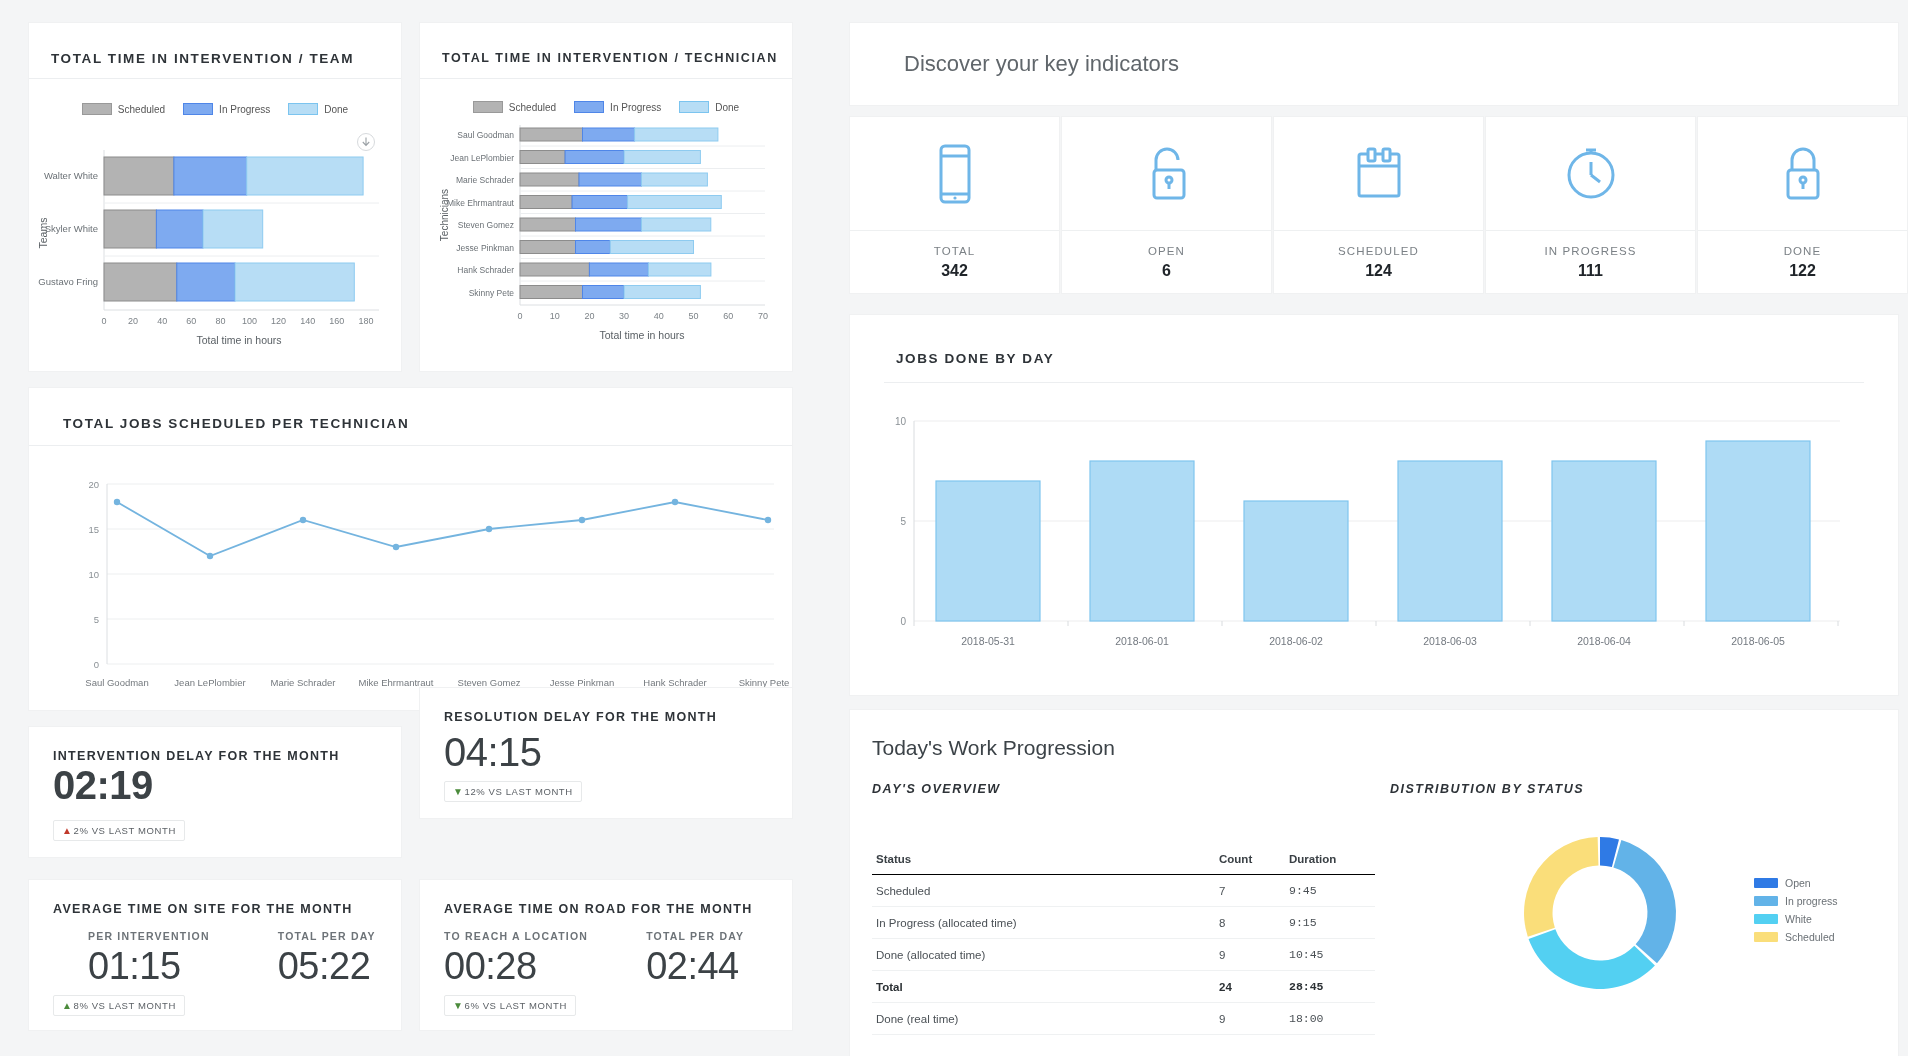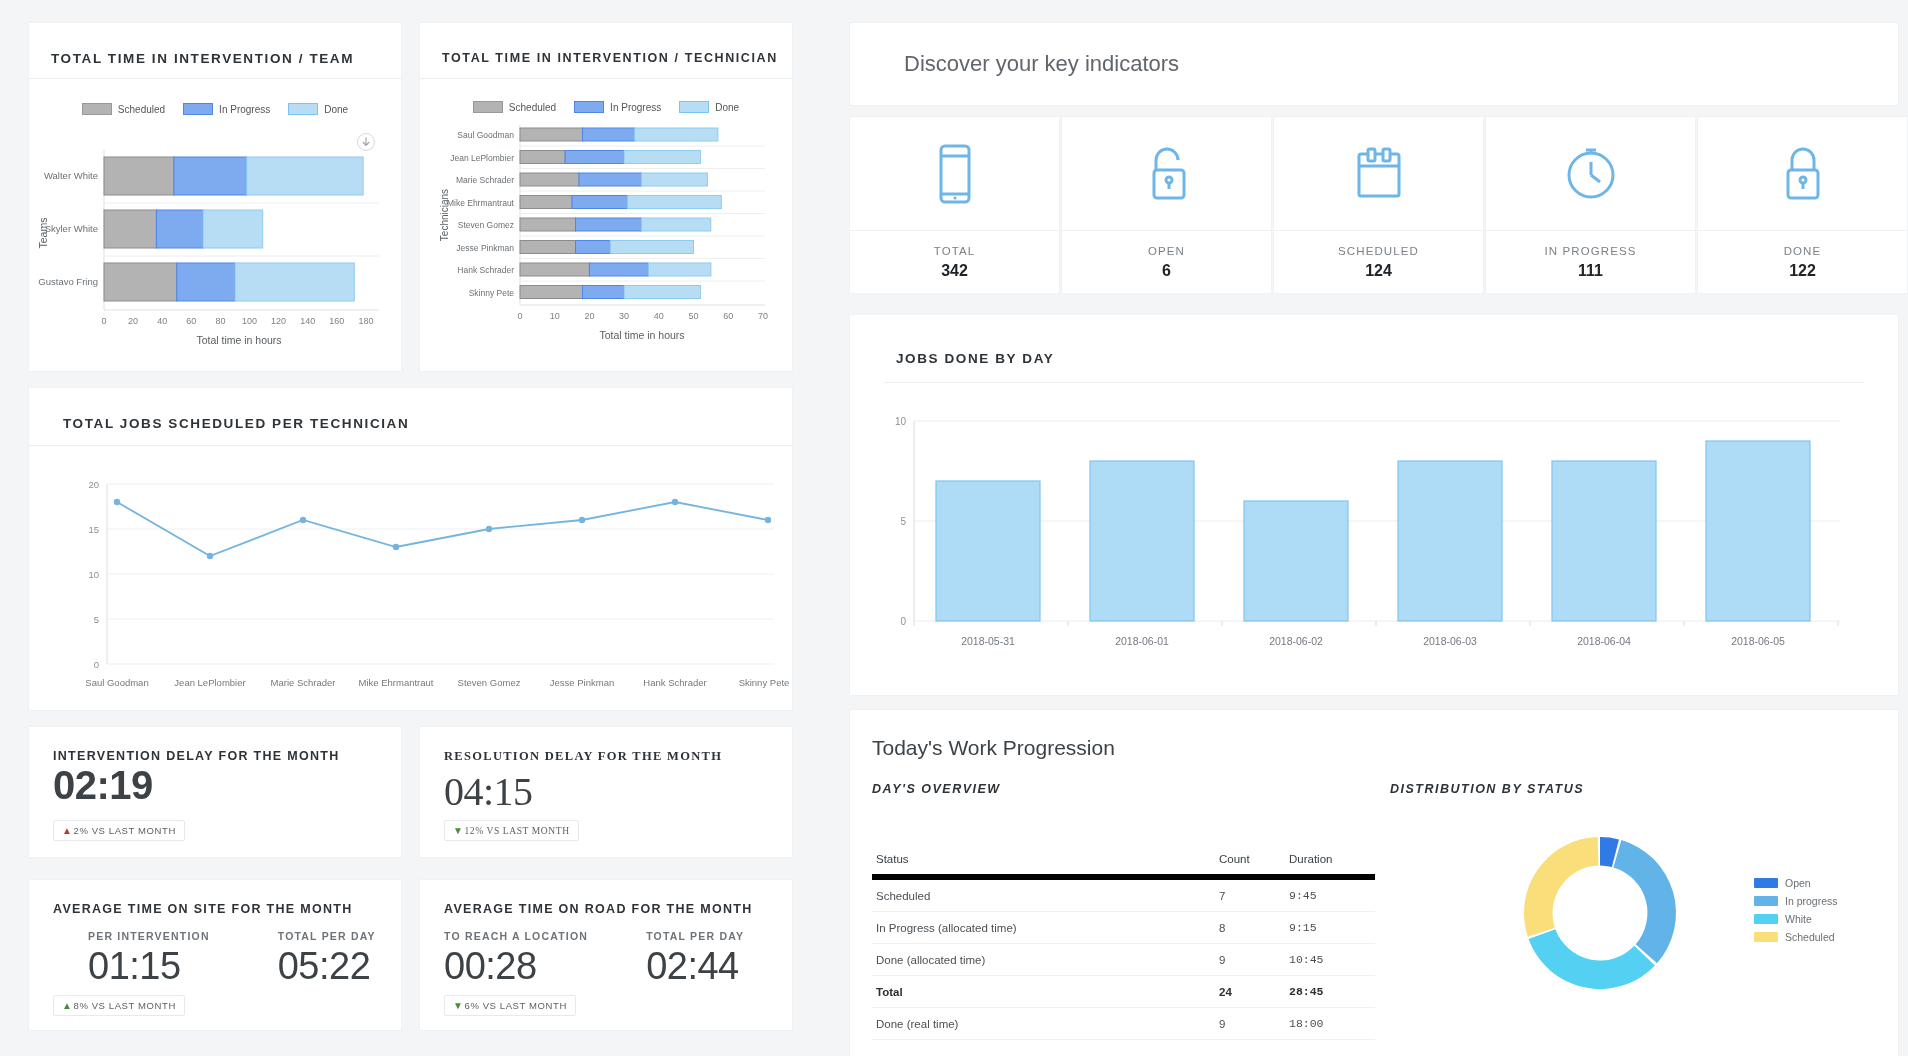--- a/index.html
+++ b/index.html
@@ -79,22 +79,22 @@
     border-bottom:1px solid #eef0f1;
   }
   .kpi-foot { height:62px; display:flex; flex-direction:column;
               align-items:center; justify-content:center; gap:5px; }
   .kpi-lab { font-size:11.5px; letter-spacing:1.1px; color:#7b8186; text-transform:uppercase; }
   .kpi-num { font-size:16px; font-weight:700; color:#20252a; }
 
   
   table.day { border-collapse:collapse; width:503px; font-size:11.5px; }
   table.day th {
-    text-align:left; font-weight:400; color:#3a4045; padding:9px 4px;
-    border-bottom:6px solid #000000; font-size:11.5px;
+    text-align:left; font-weight:700; color:#3a4045; padding:9px 4px;
+    border-bottom:1px solid #000000; font-size:11.5px;
   }
   table.day td {
     padding:9px 4px; color:#4a5055; border-bottom:1px solid #eff1f2;
     font-size:11.5px;
   }
   table.day tr.total td { font-weight:700; color:#2b3034; }
   table.day td.num, table.day th.num { width:70px; }
   table.day td.dur, table.day th.dur { width:90px; font-family:"Liberation Mono", monospace; }
   table.day th.dur { font-family:"Liberation Sans", sans-serif; }
 
@@ -334,21 +334,21 @@
       <div class="metric-head">INTERVENTION DELAY FOR THE MONTH</div>
       <div class="metric-val" style="font-weight:bold;">02:19</div>
       <div style="position:absolute; left:24px; bottom:16px;">
         <span class="delta">
           <span class="arr up">▲</span>
             <span>2% VS LAST MONTH</span>
         </span>
       </div>
     </div>
 
-    <div class="card metric-card" style="left:420px; top:727px; width:372px; height:130px;font-family:Liberation Serif, serif;">
+    <div class="card metric-card" style="left:420px; top:688px; width:372px; height:130px;">
       <div class="metric-head">RESOLUTION DELAY FOR THE MONTH</div>
       <div class="metric-val" style="margin-top:6px;">04:15</div>
       <div style="position:absolute; left:24px; bottom:16px;">
         <span class="delta">
           <span class="arr down">▼</span>
             <span>12% VS LAST MONTH</span>
         </span>
       </div>
     </div>
 

